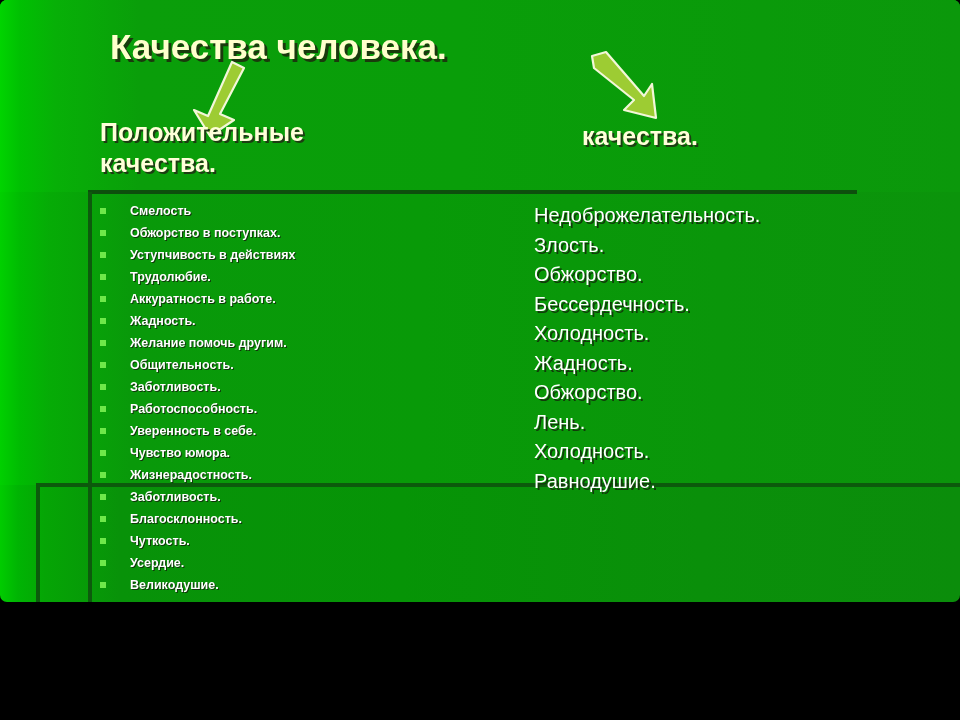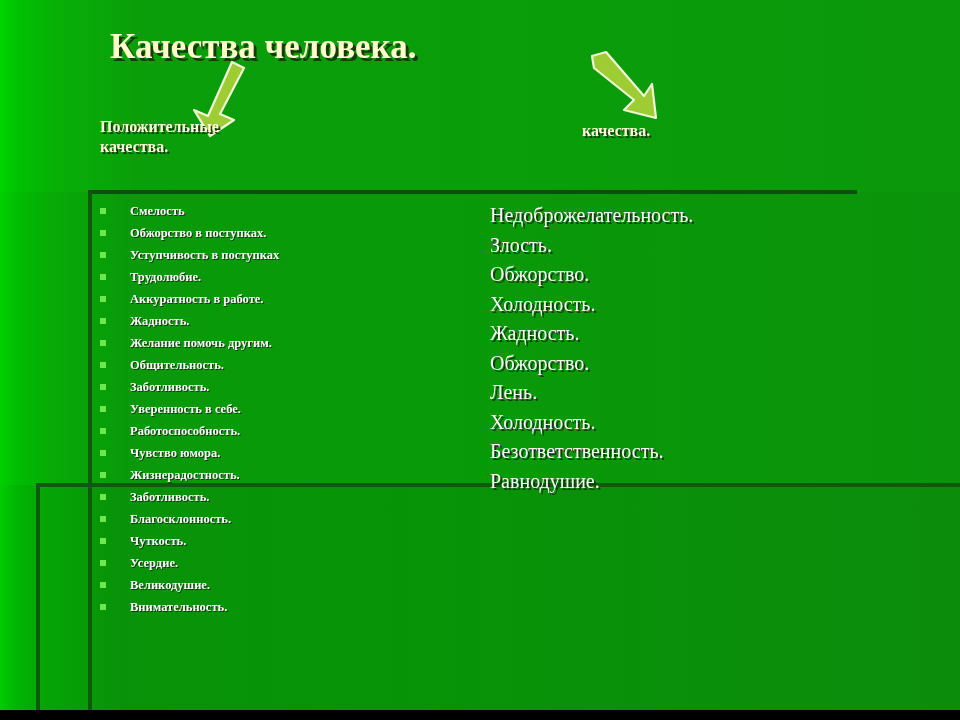--- a/index.html
+++ b/index.html
@@ -3,32 +3,33 @@
 <meta charset="utf-8">
 <style>
   html, body {
     margin: 0;
     padding: 0;
     background: #000;
   }
   #slide {
     position: relative;
     width: 960px;
-    height: 710px;
+    height: 602px;
     overflow: hidden;
-    font-family: Liberation Serif, serif;
+    font-family: Liberation Sans, sans-serif;
     
     background: linear-gradient(to right,
         #00cc00 0px,
         #00b403 18px,
         #05a505 45px,
         #089209 120px,
         #069406 400px,
         #0a8f0a 700px,
         #0b8d0b 960px);
+    border-radius: 7px;
   }
 
   
   .band-top {
     position: absolute;
     left: 0; top: 0; width: 960px; height: 485px;
     background: linear-gradient(to right,
         #00d000 0px,
         #00bb02 20px,
         #06ab06 50px,
@@ -86,21 +87,21 @@
     font-weight: bold;
     color: #ffffcc;
     text-shadow: 3px 3px 0 #1a3a0d;
     letter-spacing: 0px;
     white-space: nowrap;
   }
 
   
   .col-head {
     position: absolute;
-    font-size: 16px;
+    font-size: 25px;
     font-weight: bold;
     color: #ffffd9;
     text-shadow: 2px 2px 0 #1c3d12;
     line-height: 1.25;
     white-space: nowrap;
   }
   .col-head.left  { left: 100px; top: 117px; }
   .col-head.right { left: 582px; top: 121px; }
 
   
@@ -128,21 +129,21 @@
   }
   .list-positive li .bullet {
     position: absolute;
     left: 2px; top: 8px;
     width: 6px; height: 6px;
     background: #6ee84a;
   }
 
   .list-negative {
     position: absolute;
-    left: 490px; top: 201px;
+    left: 534px; top: 201px;
     width: 420px;
     margin: 0; padding: 0;
     list-style: none;
   }
   .list-negative li {
     height: 29.5px;
     line-height: 29.5px;
     font-size: 20px;
     color: #ffffff;
     text-shadow: 2px 2px 0 #123a0b;
@@ -181,44 +182,44 @@
     <div>качества.</div>
   </div>
 
   <div class="col-head right">
     <div>качества.</div>
   </div>
 
   <ul class="list-positive" id="list-positive">
       <li><span class="bullet"></span><span>Смелость</span></li>
       <li><span class="bullet"></span><span>Обжорство в поступках.</span></li>
-      <li><span class="bullet"></span><span>Уступчивость в поступках</span></li>
+      <li><span class="bullet"></span><span>Уступчивость в действиях</span></li>
       <li><span class="bullet"></span><span>Трудолюбие.</span></li>
       <li><span class="bullet"></span><span>Аккуратность в работе.</span></li>
       <li><span class="bullet"></span><span>Жадность.</span></li>
       <li><span class="bullet"></span><span>Желание помочь другим.</span></li>
       <li><span class="bullet"></span><span>Общительность.</span></li>
       <li><span class="bullet"></span><span>Заботливость.</span></li>
+      <li><span class="bullet"></span><span>Работоспособность.</span></li>
       <li><span class="bullet"></span><span>Уверенность в себе.</span></li>
-      <li><span class="bullet"></span><span>Работоспособность.</span></li>
       <li><span class="bullet"></span><span>Чувство юмора.</span></li>
       <li><span class="bullet"></span><span>Жизнерадостность.</span></li>
       <li><span class="bullet"></span><span>Заботливость.</span></li>
       <li><span class="bullet"></span><span>Благосклонность.</span></li>
       <li><span class="bullet"></span><span>Чуткость.</span></li>
       <li><span class="bullet"></span><span>Усердие.</span></li>
       <li><span class="bullet"></span><span>Великодушие.</span></li>
       <li><span class="bullet"></span><span>Внимательность.</span></li>
     </ul>
   <ul class="list-negative" id="list-negative">
       <li>Недоброжелательность.</li>
       <li>Злость.</li>
       <li>Обжорство.</li>
+      <li>Бессердечность.</li>
       <li>Холодность.</li>
       <li>Жадность.</li>
       <li>Обжорство.</li>
       <li>Лень.</li>
       <li>Холодность.</li>
-      <li>Безответственность.</li>
       <li>Равнодушие.</li>
     </ul>
 
 </div>
 
 </body></html>

